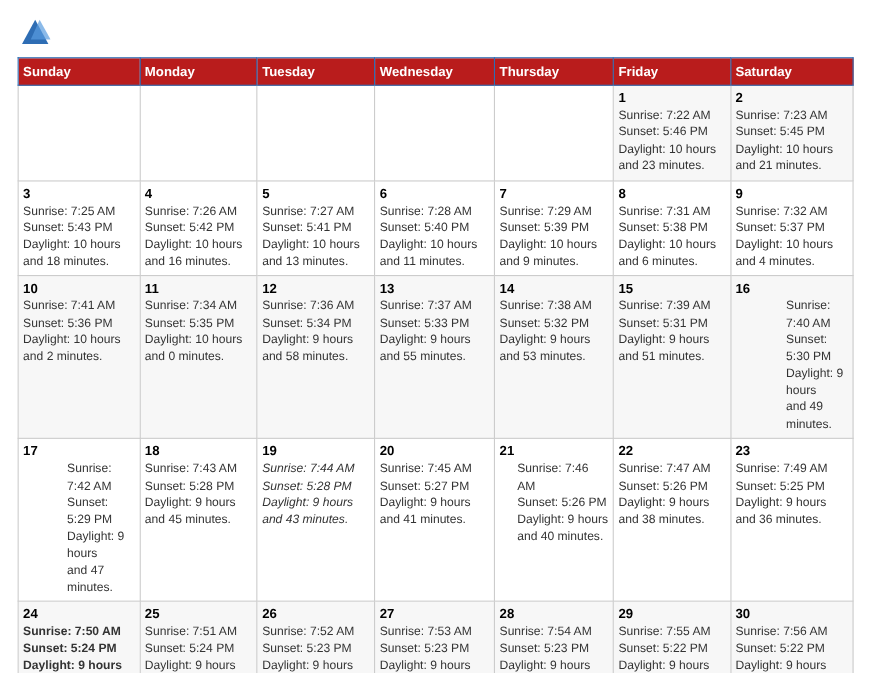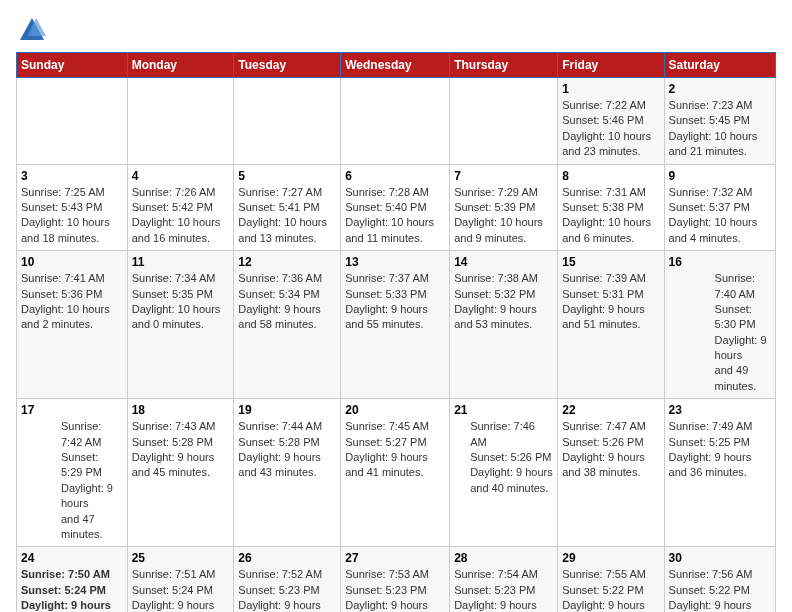--- a/index.html
+++ b/index.html
@@ -260,21 +260,21 @@
         </td>
         <td>
           <span class="day-num">18</span>
           <div class="day-info" style="white-space: pre-line;">Sunrise: 7:43 AM
 Sunset: 5:28 PM
 Daylight: 9 hours
 and 45 minutes.</div>
         </td>
         <td>
           <span class="day-num">19</span>
-          <div class="day-info" style="white-space: pre-line;">Sunrise: 7:44 AM
+          <div class="day-info" style="white-space: pre-line; font-style: italic;">Sunrise: 7:44 AM
 Sunset: 5:28 PM
 Daylight: 9 hours
 and 43 minutes.</div>
         </td>
         <td>
           <span class="day-num">20</span>
           <div class="day-info" style="white-space: pre-line;">Sunrise: 7:45 AM
 Sunset: 5:27 PM
 Daylight: 9 hours
 and 41 minutes.</div>

